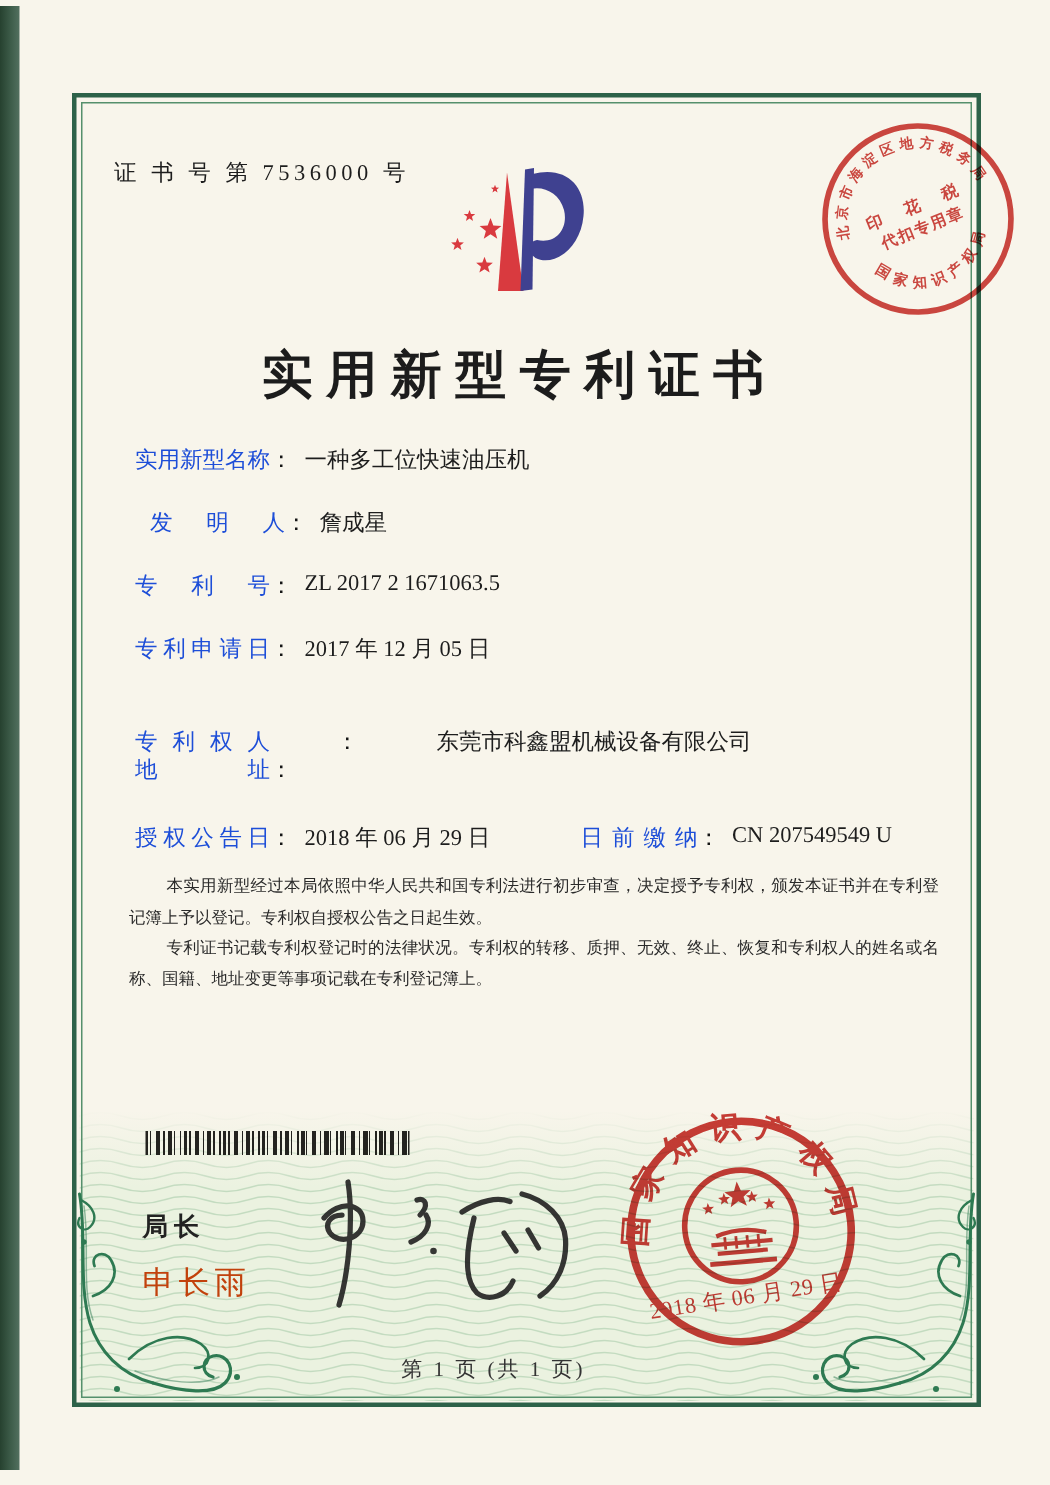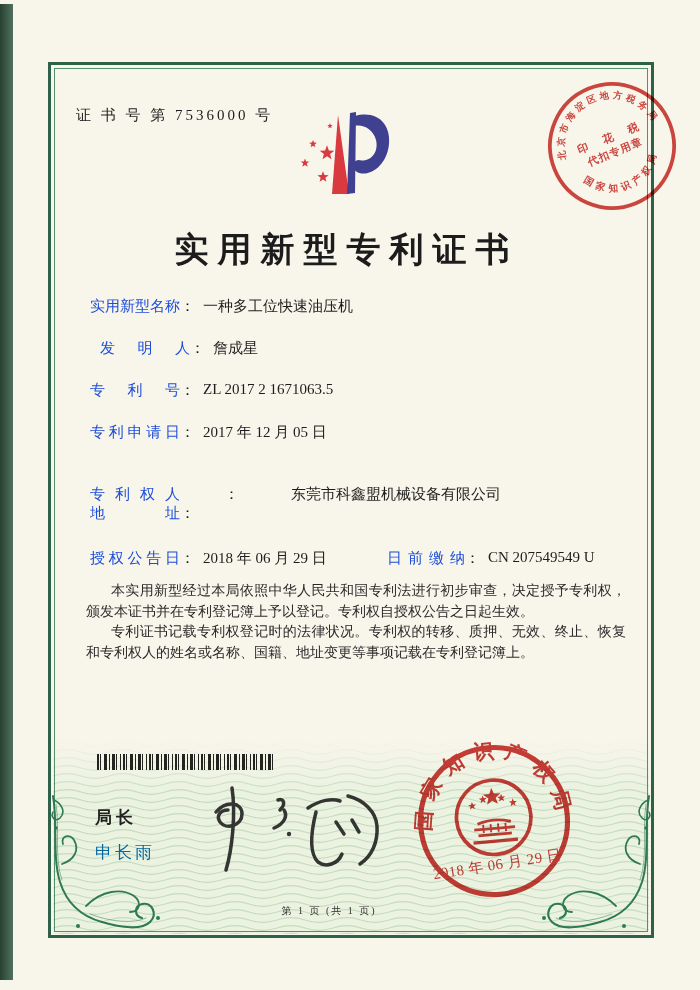--- a/index.html
+++ b/index.html
@@ -23,36 +23,36 @@
          letter-spacing:9px;padding-left:21px;box-sizing:border-box;color:#1c1c1c;z-index:6;}
   
   .row{left:90px;z-index:6;font-size:15px;white-space:nowrap;display:flex;align-items:flex-start;}
   .f-label{display:inline-block;width:90px;text-align:justify;text-align-last:justify;color:#1d4ed8;}
   .f-colon{display:inline-block;color:#151515;}
   .f-value{display:inline-block;margin-left:8px;color:#1d1d1d;}
   .addr-lines{display:inline-block;margin-left:8px;line-height:22px;white-space:nowrap;}
   .grant-right{position:absolute;left:297px;top:0;display:flex;}
   .grant-right .f-label{width:78px;}
   
-  .paras{left:86px;top:581px;width:540px;z-index:6;font-size:14px;line-height:20.6px;color:#2a2a2a;}
+  .paras{left:86px;top:581px;width:540px;z-index:6;font-size:11px;line-height:20.6px;color:#2a2a2a;}
   .paras p{margin:0;text-indent:25px;text-align:justify;}
   
   .barcode{left:97px;top:754px;width:176px;height:16px;z-index:6;background:repeating-linear-gradient(90deg,
     #23231f 0 2px,transparent 2px 3px,#23231f 3px 4px,transparent 4px 7px,#23231f 7px 10px,transparent 10px 12px,
     #23231f 12px 13px,transparent 13px 15px,#23231f 15px 18px,transparent 18px 19px,#23231f 19px 20px,
     transparent 20px 23px,#23231f 23px 24px,transparent 24px 26px);}
   
   .signer-title{left:95px;top:806px;font-size:17px;letter-spacing:4px;z-index:6;
      font-family:"Liberation Sans","DejaVu Sans",sans-serif;color:#222;font-weight:bold;}
-  .signer-name{left:95px;top:841px;font-size:17px;letter-spacing:3px;z-index:6;
-     font-family:"Liberation Sans","DejaVu Sans",sans-serif;color:#0369a1;}
+  .signer-name{left:95px;top:841px;font-size:21px;letter-spacing:3px;z-index:6;
+     font-family:"Liberation Sans","DejaVu Sans",sans-serif;color:#c2410c;}
   .signature{left:196px;top:784px;z-index:7;}
   
   .seal{left:401px;top:728px;z-index:9;mix-blend-mode:multiply;opacity:.95;transform:rotate(-5deg);}
-  .footer{left:48px;top:904px;width:562px;text-align:center;font-size:10px;letter-spacing:2px;color:#333;z-index:6;}
+  .footer{left:48px;top:904px;width:562px;text-align:center;font-size:14px;letter-spacing:2px;color:#333;z-index:6;}
 </style>
 </head>
 <body>
 
 <div>
 
   <div class="abs spine"></div>
 
   <svg class="abs guilloche" width="596" height="194" viewBox="0 0 596 194" preserveAspectRatio="none">
     <defs>

